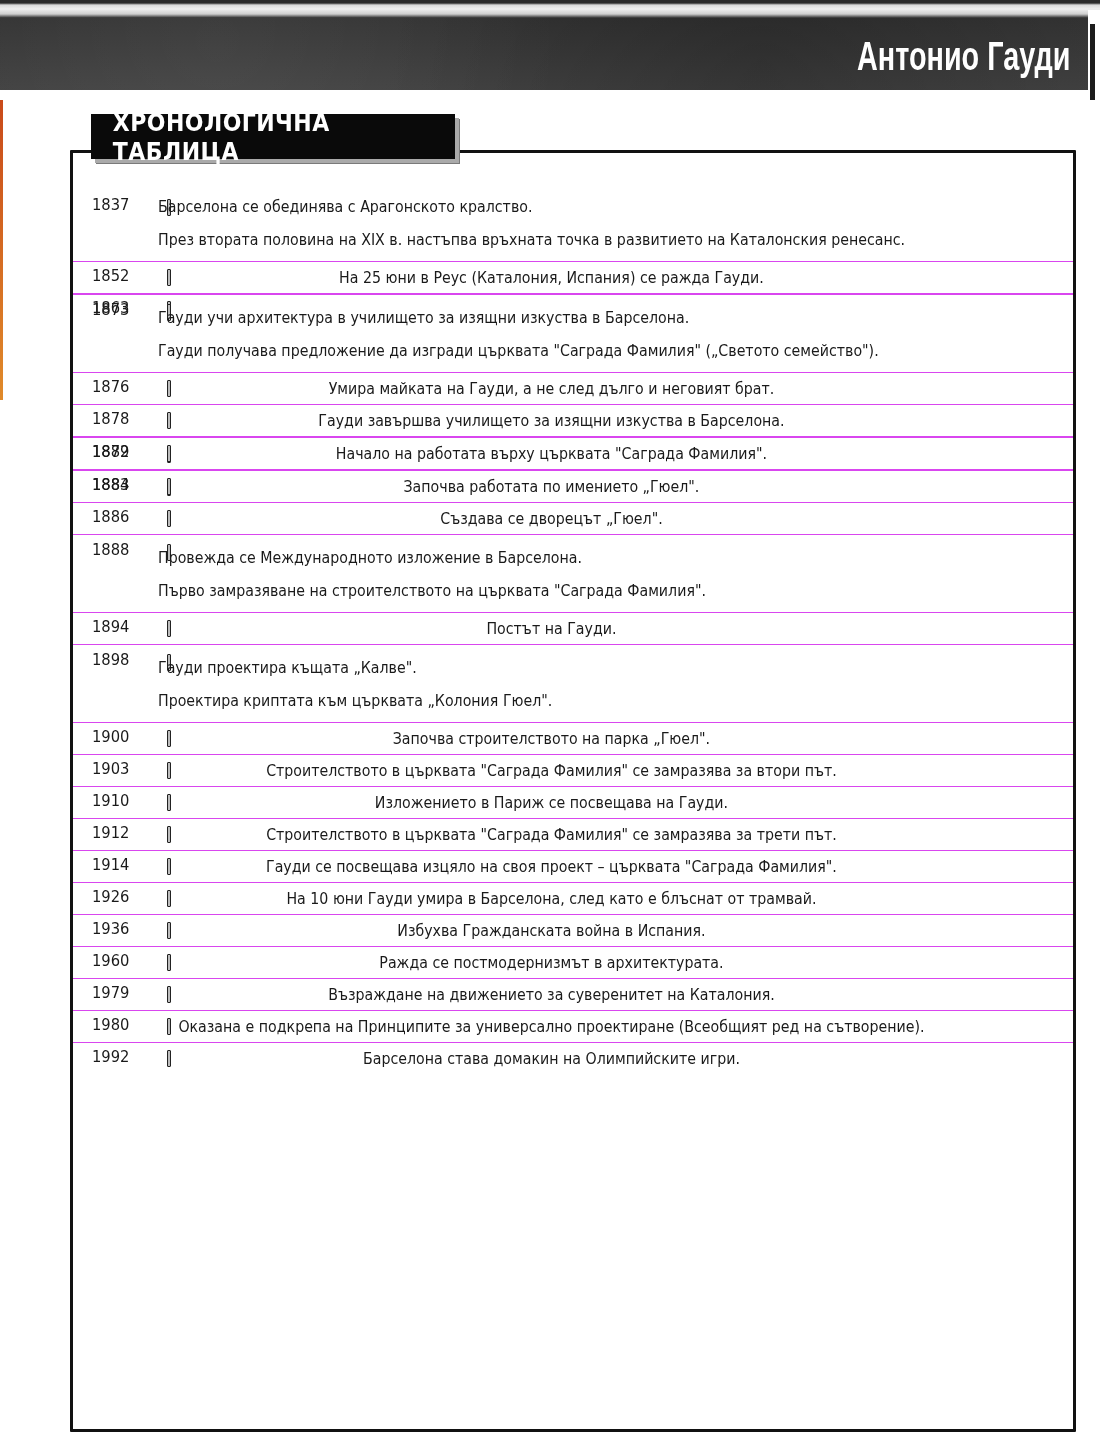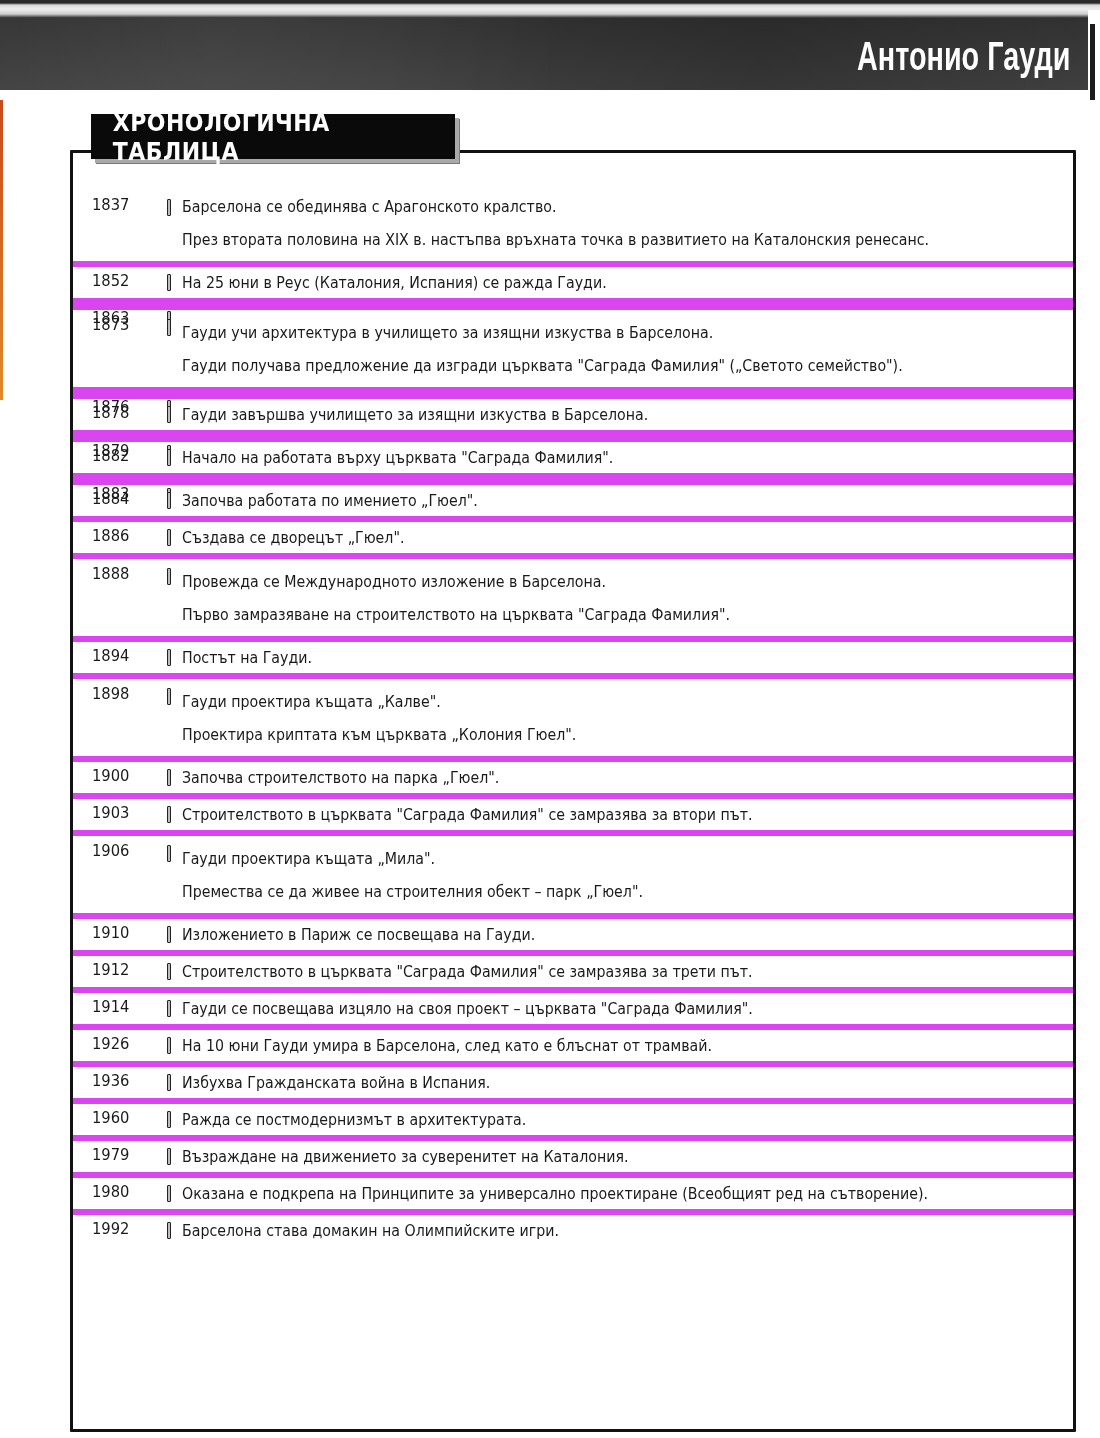--- a/index.html
+++ b/index.html
@@ -56,41 +56,41 @@
       color: #fff; font-weight: bold; font-size: 25px; letter-spacing: 0.5px;
       font-family: "DejaVu Sans", sans-serif;
       transform: scaleX(0.88);
     }
 
     .rows {
       position: absolute; left: 73px; top: 188px; width: 1000px;
     }
     .row {
       position: relative;
-      border-bottom: 6px solid #d946ef;
+      border-bottom: 1px solid #d946ef;
       box-sizing: border-box;
     }
     .row:last-child { border-bottom: none; }
     .row .year {
       position: absolute; left: 19px; top: 5px;
       font-size: 16px; color: #1a1a1a;
       font-family: "DejaVu Sans", sans-serif;
       transform: scaleX(0.92); transform-origin: left center;
     }
     .row .bar {
       position: absolute; left: 94px; top: 9px; width: 4px; height: 17px;
       border: 1px solid #222; background: #bdbdbd; border-radius: 1px; box-sizing: border-box;
     }
-    .row .lines { margin-left: 109px; padding: 6px 0 5px 0; }
+    .row .lines { margin-left: 85px; padding: 6px 0 5px 0; }
     .row .line {
       font-size: 16.5px; line-height: 33px; height: 33px; white-space: nowrap;
       font-family: "DejaVu Sans", sans-serif;
       transform: scaleX(0.86); transform-origin: left center;
     }
-    .row.single .lines { padding: 0; }
+    .row.single .lines { padding: 0; text-align: center; }
     .row.single .line { line-height: 31px; height: 31px; }
     .row.single .year { top: 4px; }
     .row.single .bar { top: 7px; }
     .row.first .lines { padding-top: 2px; }
     .row.first .year { top: 7px; }
     .row.first .bar { top: 11px; }
   </style>
 </head>
 <body>
 
@@ -130,20 +130,23 @@
       <span class="year">1873</span>
       <span class="bar"></span>
       <div class="lines">
         <div class="line">Гауди учи архитектура в училището за изящни изкуства в Барселона.</div>
         <div class="line">Гауди получава предложение да изгради църквата "Саграда Фамилия" („Светото семейство").</div>
       </div>
     </div>
     <div class="row single">
       <span class="year">1876</span>
       <span class="bar"></span>
+      <div class="lines">
+        <div class="line">Умира майката на Гауди, а не след дълго и неговият брат.</div>
+      </div>
     </div>
     <div class="row single">
       <span class="year">1878</span>
       <span class="bar"></span>
       <div class="lines">
         <div class="line">Гауди завършва училището за изящни изкуства в Барселона.</div>
       </div>
     </div>
     <div class="row">
       <span class="year">1879</span>
@@ -204,28 +207,20 @@
         <div class="line">Започва строителството на парка „Гюел".</div>
       </div>
     </div>
     <div class="row single">
       <span class="year">1903</span>
       <span class="bar"></span>
       <div class="lines">
         <div class="line">Строителството в църквата "Саграда Фамилия" се замразява за втори път.</div>
       </div>
     </div>
-    <div class="row">
-      <span class="year">1906</span>
-      <span class="bar"></span>
-      <div class="lines">
-        <div class="line">Гауди  проектира къщата „Мила".</div>
-        <div class="line">Премества се да живее на строителния обект – парк „Гюел".</div>
-      </div>
-    </div>
     <div class="row single">
       <span class="year">1910</span>
       <span class="bar"></span>
       <div class="lines">
         <div class="line">Изложението в Париж се посвещава на Гауди.</div>
       </div>
     </div>
     <div class="row single">
       <span class="year">1912</span>
       <span class="bar"></span>

